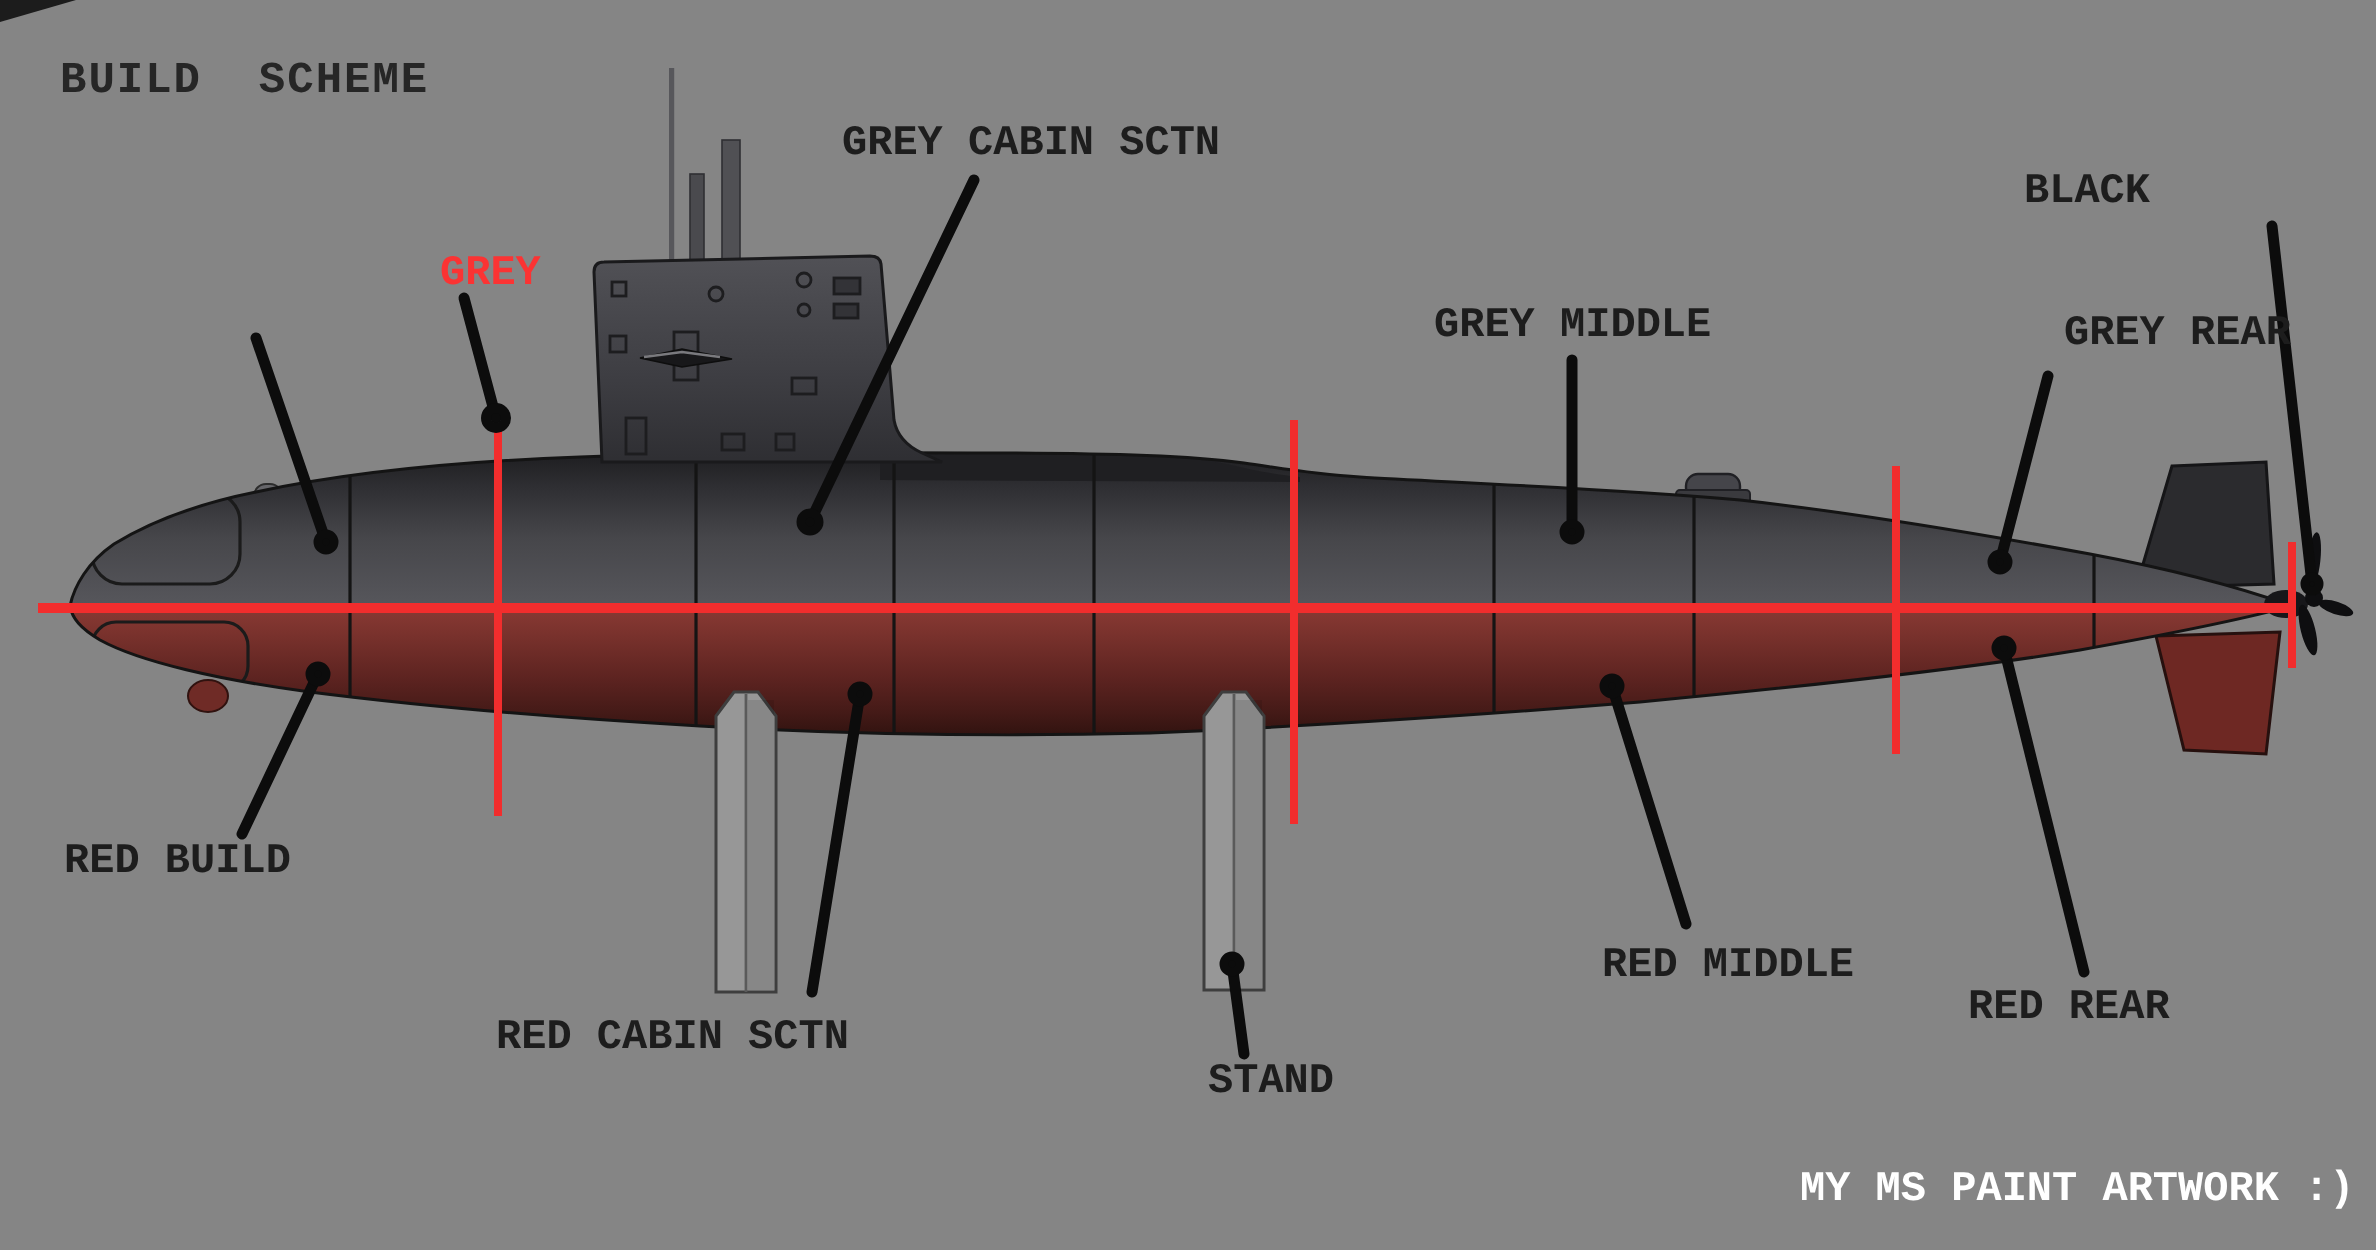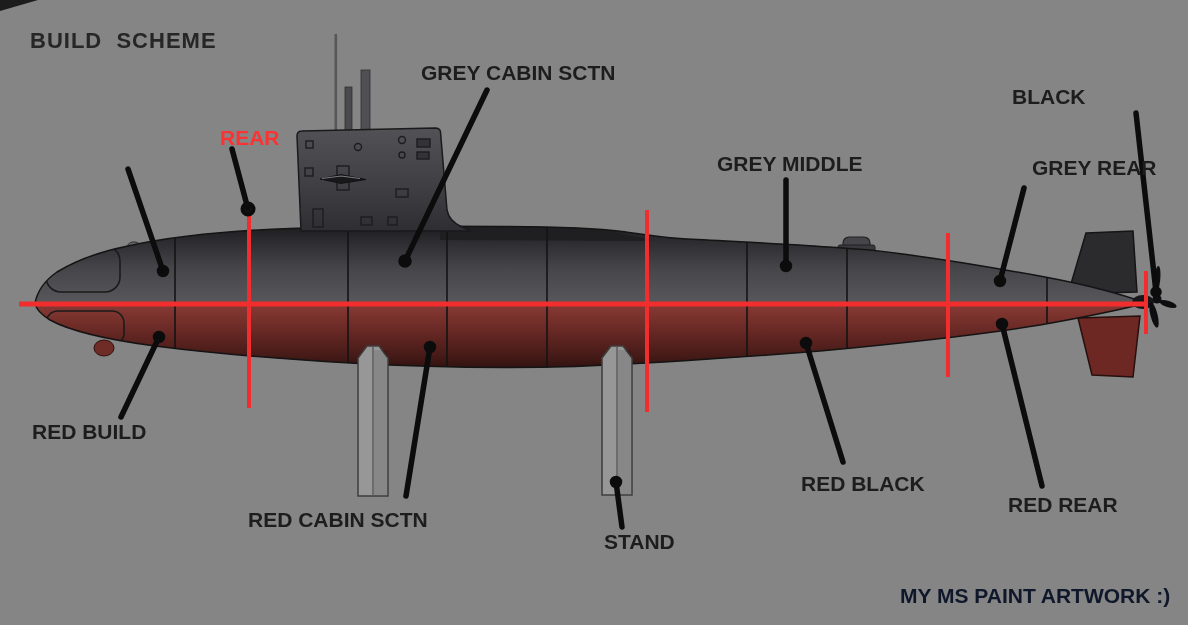--- a/index.html
+++ b/index.html
@@ -1,23 +1,23 @@
 <!DOCTYPE html>
 <html><head>
 <meta charset="utf-8">
 <style>
   html,body{margin:0;padding:0;}
   body{width:1188px;height:625px;overflow:hidden;background:#858585;
        font-family:"Liberation Sans",sans-serif;}
-  #canvas{position:relative;width:1188px;height:491px;background:#858585;}
+  #canvas{position:relative;width:1188px;height:491px;background:#858585;font-family:Liberation Mono, monospace;}
   #art{position:absolute;left:0;top:0;}
   .lbl{position:absolute;font-weight:700;font-size:21px;line-height:22px;
        color:#1d1d1d;white-space:pre;letter-spacing:0;}
   .lbl.red{color:#fb3333;}
-  .lbl.credit{color:#0f172a;}
+  .lbl.credit{color:#ffffff;}
   .lbl.title{font-size:22px;color:#262626;letter-spacing:1px;}
 </style>
 </head>
 <body>
 
 <div id="canvas">
 
   <svg id="art" width="1188" height="625" viewBox="0 0 1188 625">
     <defs>
       <linearGradient id="gradGrey" x1="0" y1="226" x2="0" y2="368" gradientUnits="userSpaceOnUse">
@@ -178,24 +178,24 @@
       <circle cx="1156" cy="292" r="3.5"></circle>
       <circle cx="159" cy="337" r="4"></circle>
       <circle cx="430" cy="347" r="4"></circle>
       <circle cx="616" cy="482" r="4"></circle>
       <circle cx="806" cy="343" r="4"></circle>
       <circle cx="1002" cy="324" r="4"></circle>
     </g>
   </svg>
 
   <div class="lbl title" style="left:30px;top:30px">BUILD  SCHEME</div>
-  <div class="lbl red" style="left:220px;top:127px">REAR</div>
+  <div class="lbl red" style="left:220px;top:127px">GREY</div>
   <div class="lbl" style="left:421px;top:62px">GREY CABIN SCTN</div>
   <div class="lbl" style="left:717px;top:153px">GREY MIDDLE</div>
   <div class="lbl" style="left:1032px;top:157px">GREY REAR</div>
   <div class="lbl" style="left:1012px;top:86px">BLACK</div>
   <div class="lbl" style="left:32px;top:421px">RED BUILD</div>
   <div class="lbl" style="left:248px;top:509px">RED CABIN SCTN</div>
   <div class="lbl" style="left:604px;top:531px">STAND</div>
-  <div class="lbl" style="left:801px;top:473px">RED BLACK</div>
-  <div class="lbl" style="left:1008px;top:494px">RED REAR</div>
+  <div class="lbl" style="left:801px;top:473px">RED MIDDLE</div>
+  <div class="lbl" style="left:984px;top:494px">RED REAR</div>
   <div class="lbl credit" style="left:900px;top:585px">MY MS PAINT ARTWORK :)</div>
 </div>
 
 </body></html>

